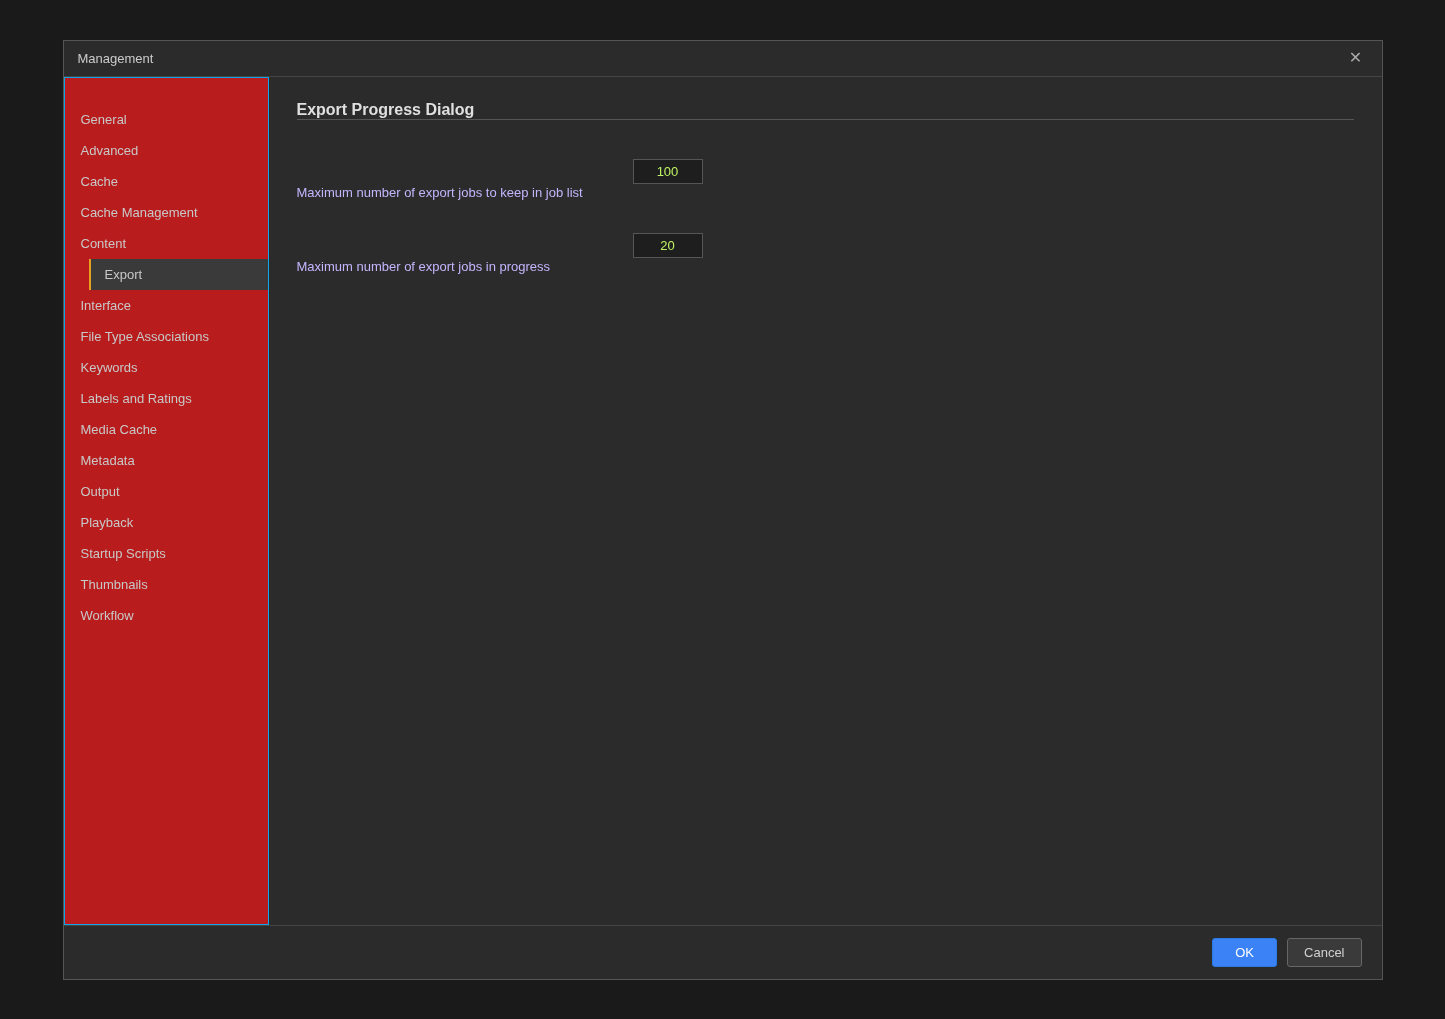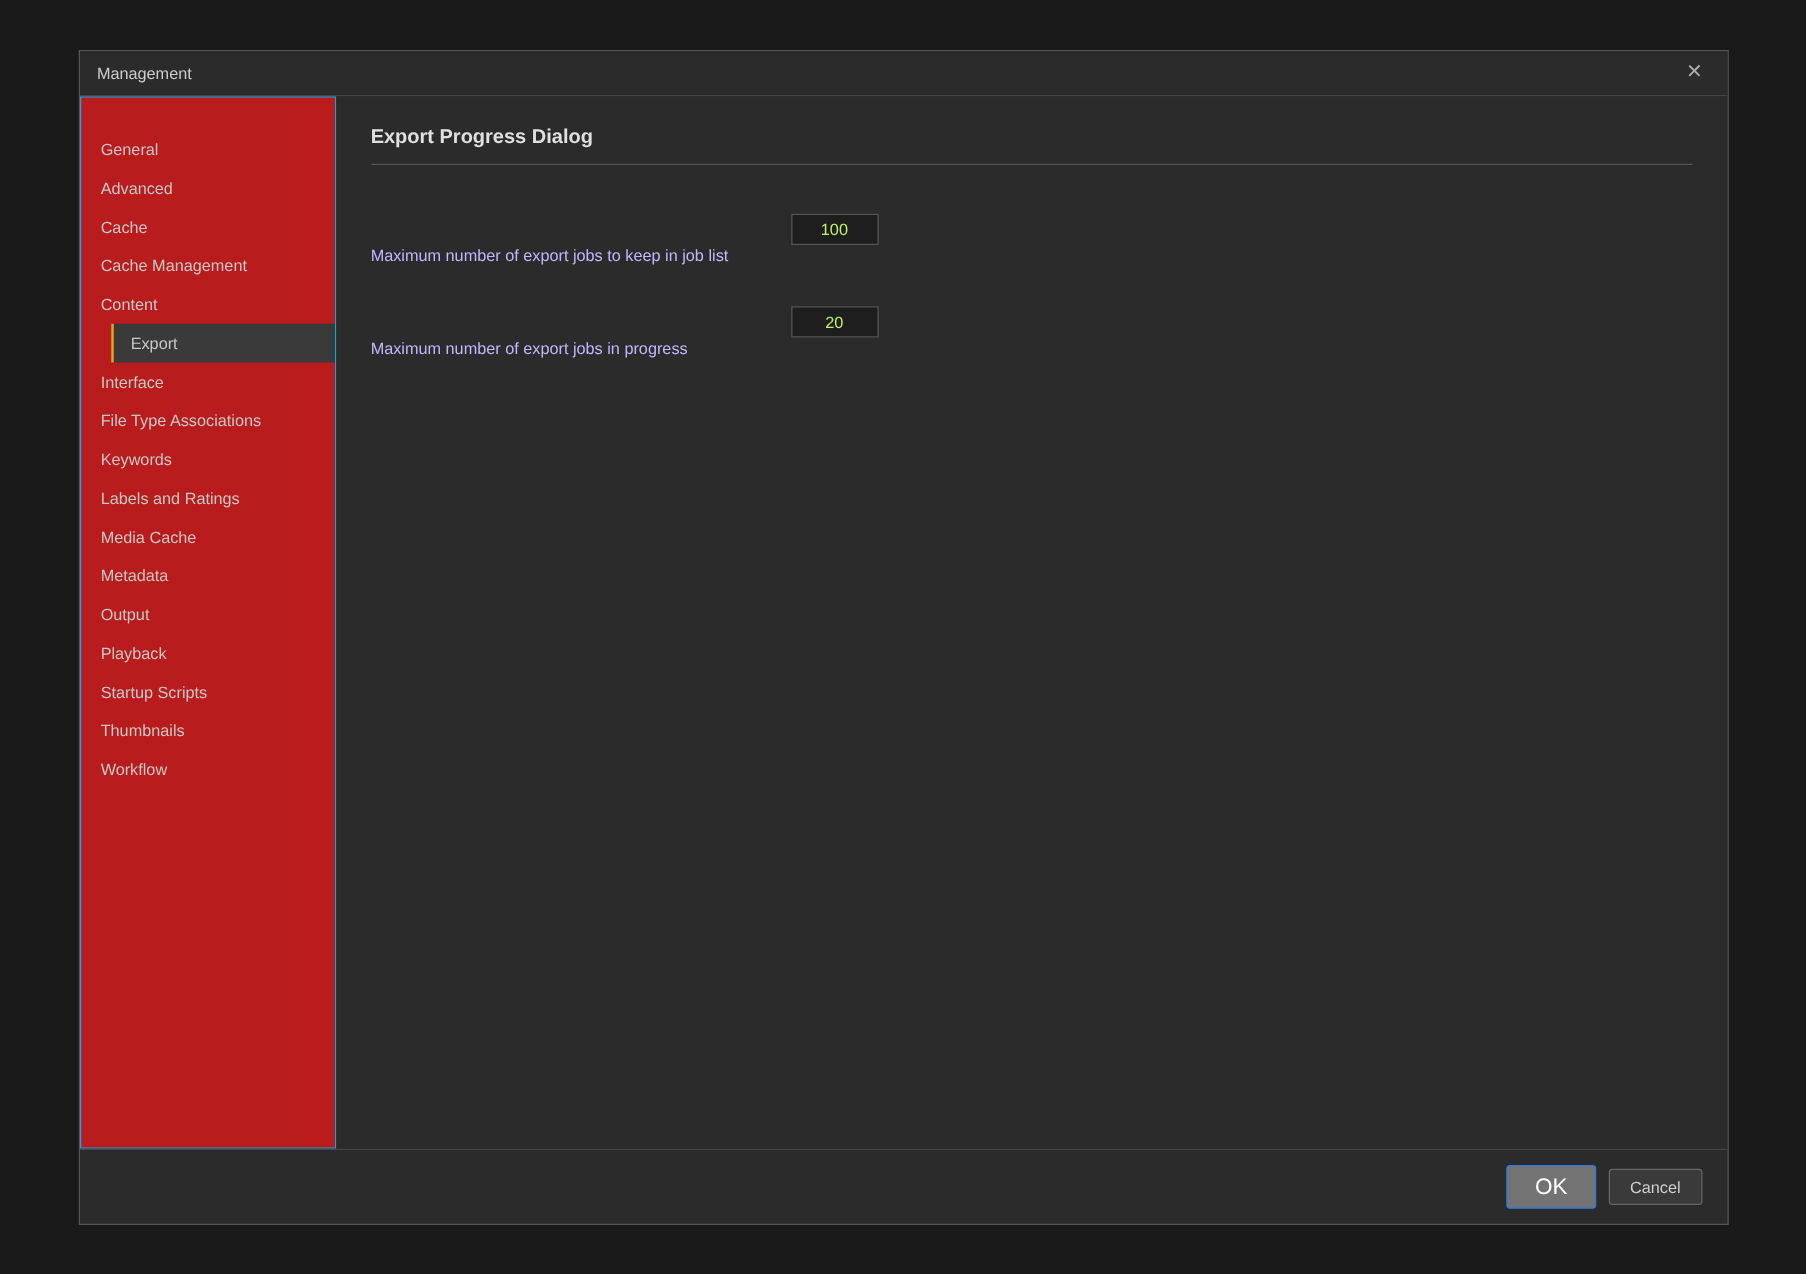--- a/index.html
+++ b/index.html
@@ -92,21 +92,20 @@
       flex: 1;
       padding: 24px 28px;
       overflow-y: auto;
       background: #2b2b2b;
     }
 
     .section-title {
       font-size: 16px;
       font-weight: 600;
       color: #e0e0e0;
-      margin-bottom: 12px;
     }
 
     .section-divider {
       border: none;
       border-top: 1px solid #555;
       margin-bottom: 24px;
     }
 
     .field-row {
       display: flex;
@@ -137,24 +136,24 @@
       display: flex;
       justify-content: flex-end;
       align-items: center;
       padding: 12px 20px;
       gap: 10px;
       border-top: 1px solid #444;
       flex-shrink: 0;
     }
 
     .btn-ok {
-      background: #737373;
+      background: #3b82f6;
       border: 1px solid #2a7be4;
       color: #fff;
-      font-size: 18px;
+      font-size: 13px;
       padding: 6px 22px;
       cursor: pointer;
       border-radius: 3px;
     }
 
     .btn-cancel {
       background: #3a3a3a;
       border: 1px solid #666;
       color: #d0d0d0;
       font-size: 13px;

